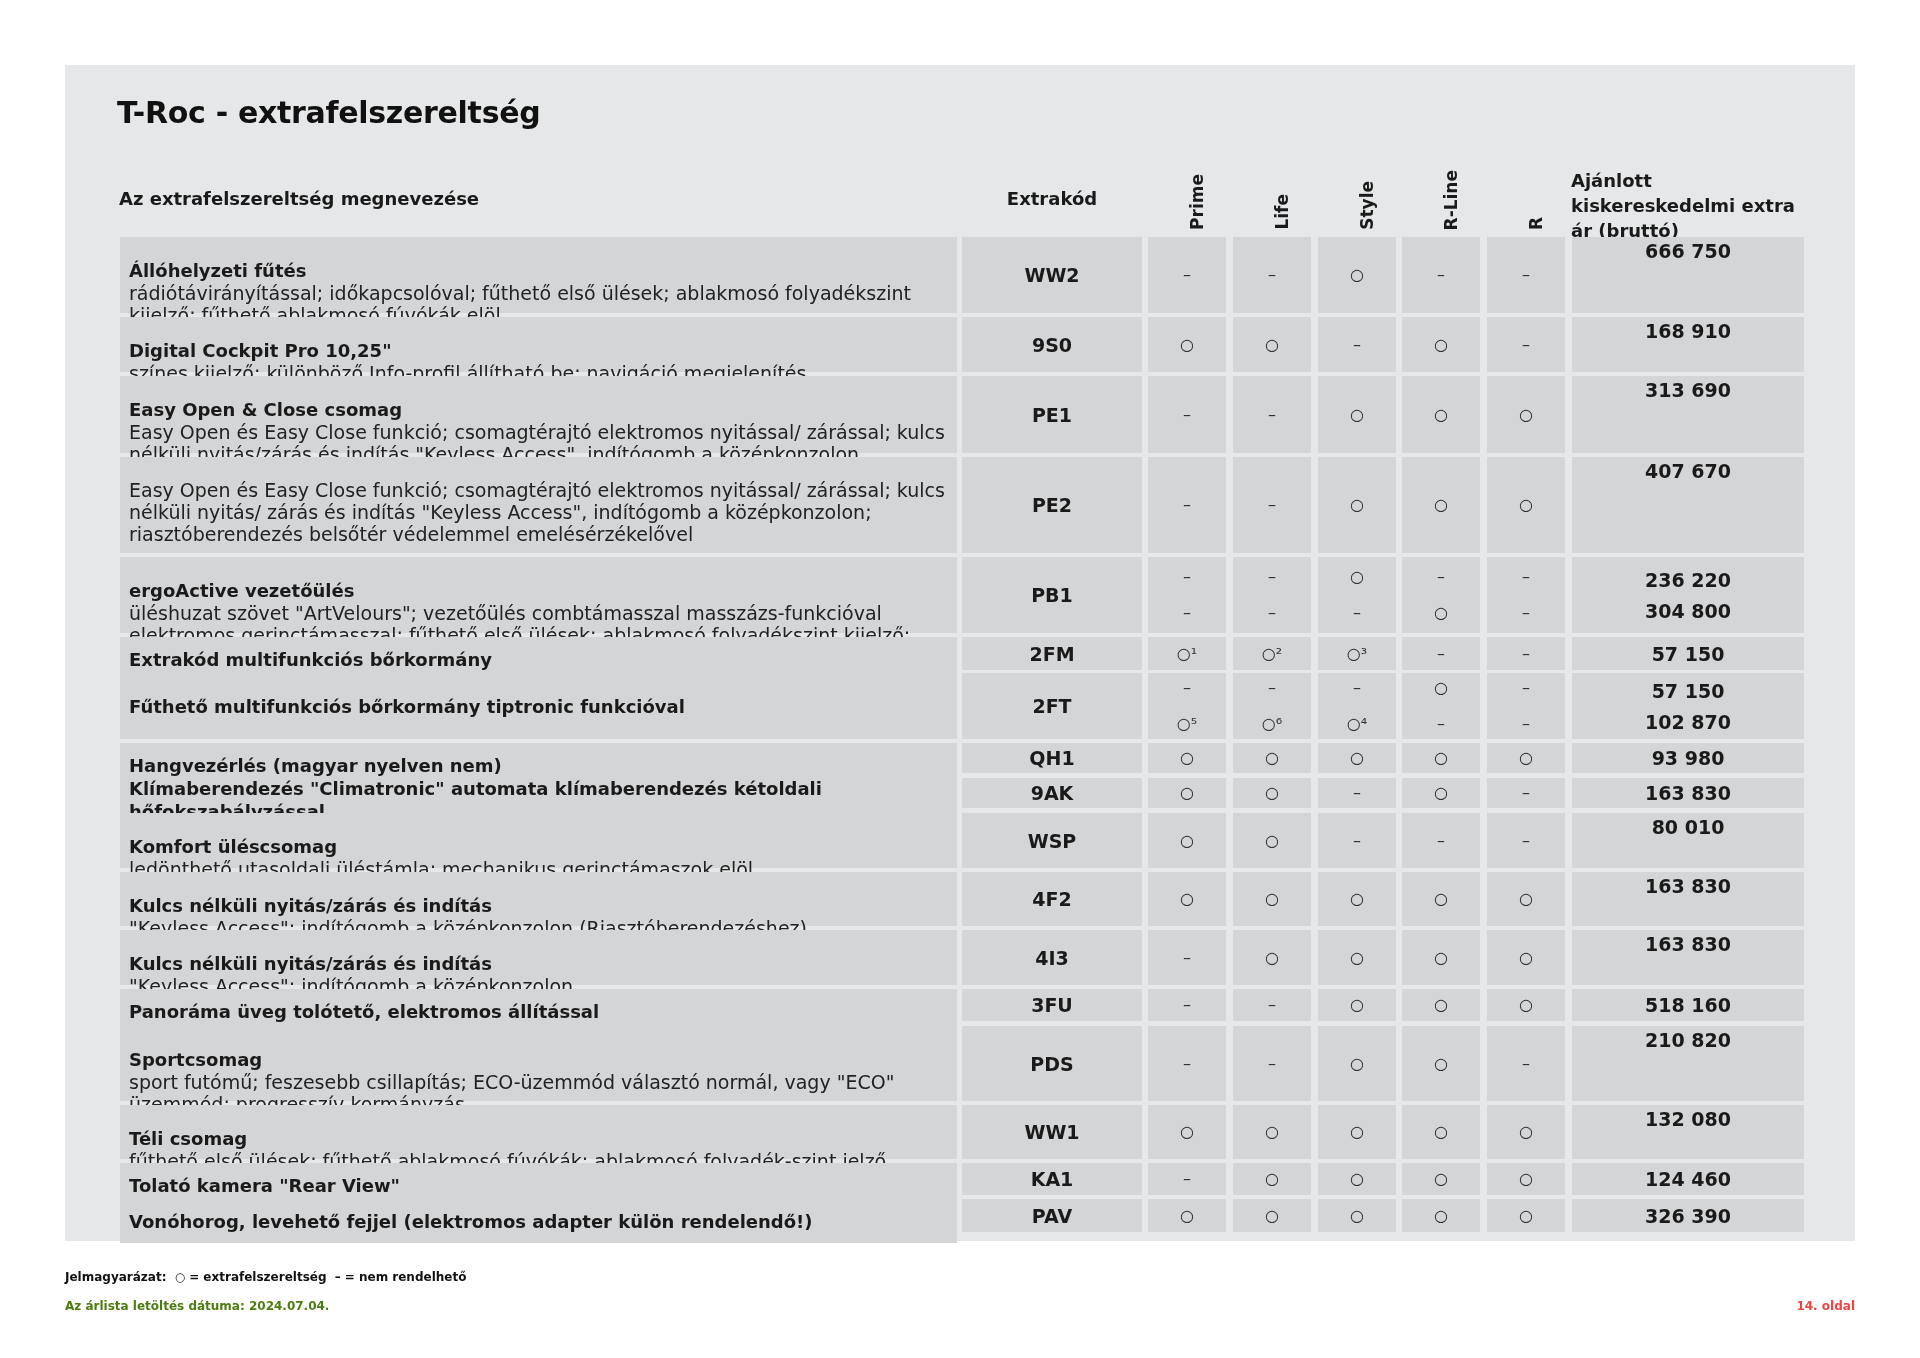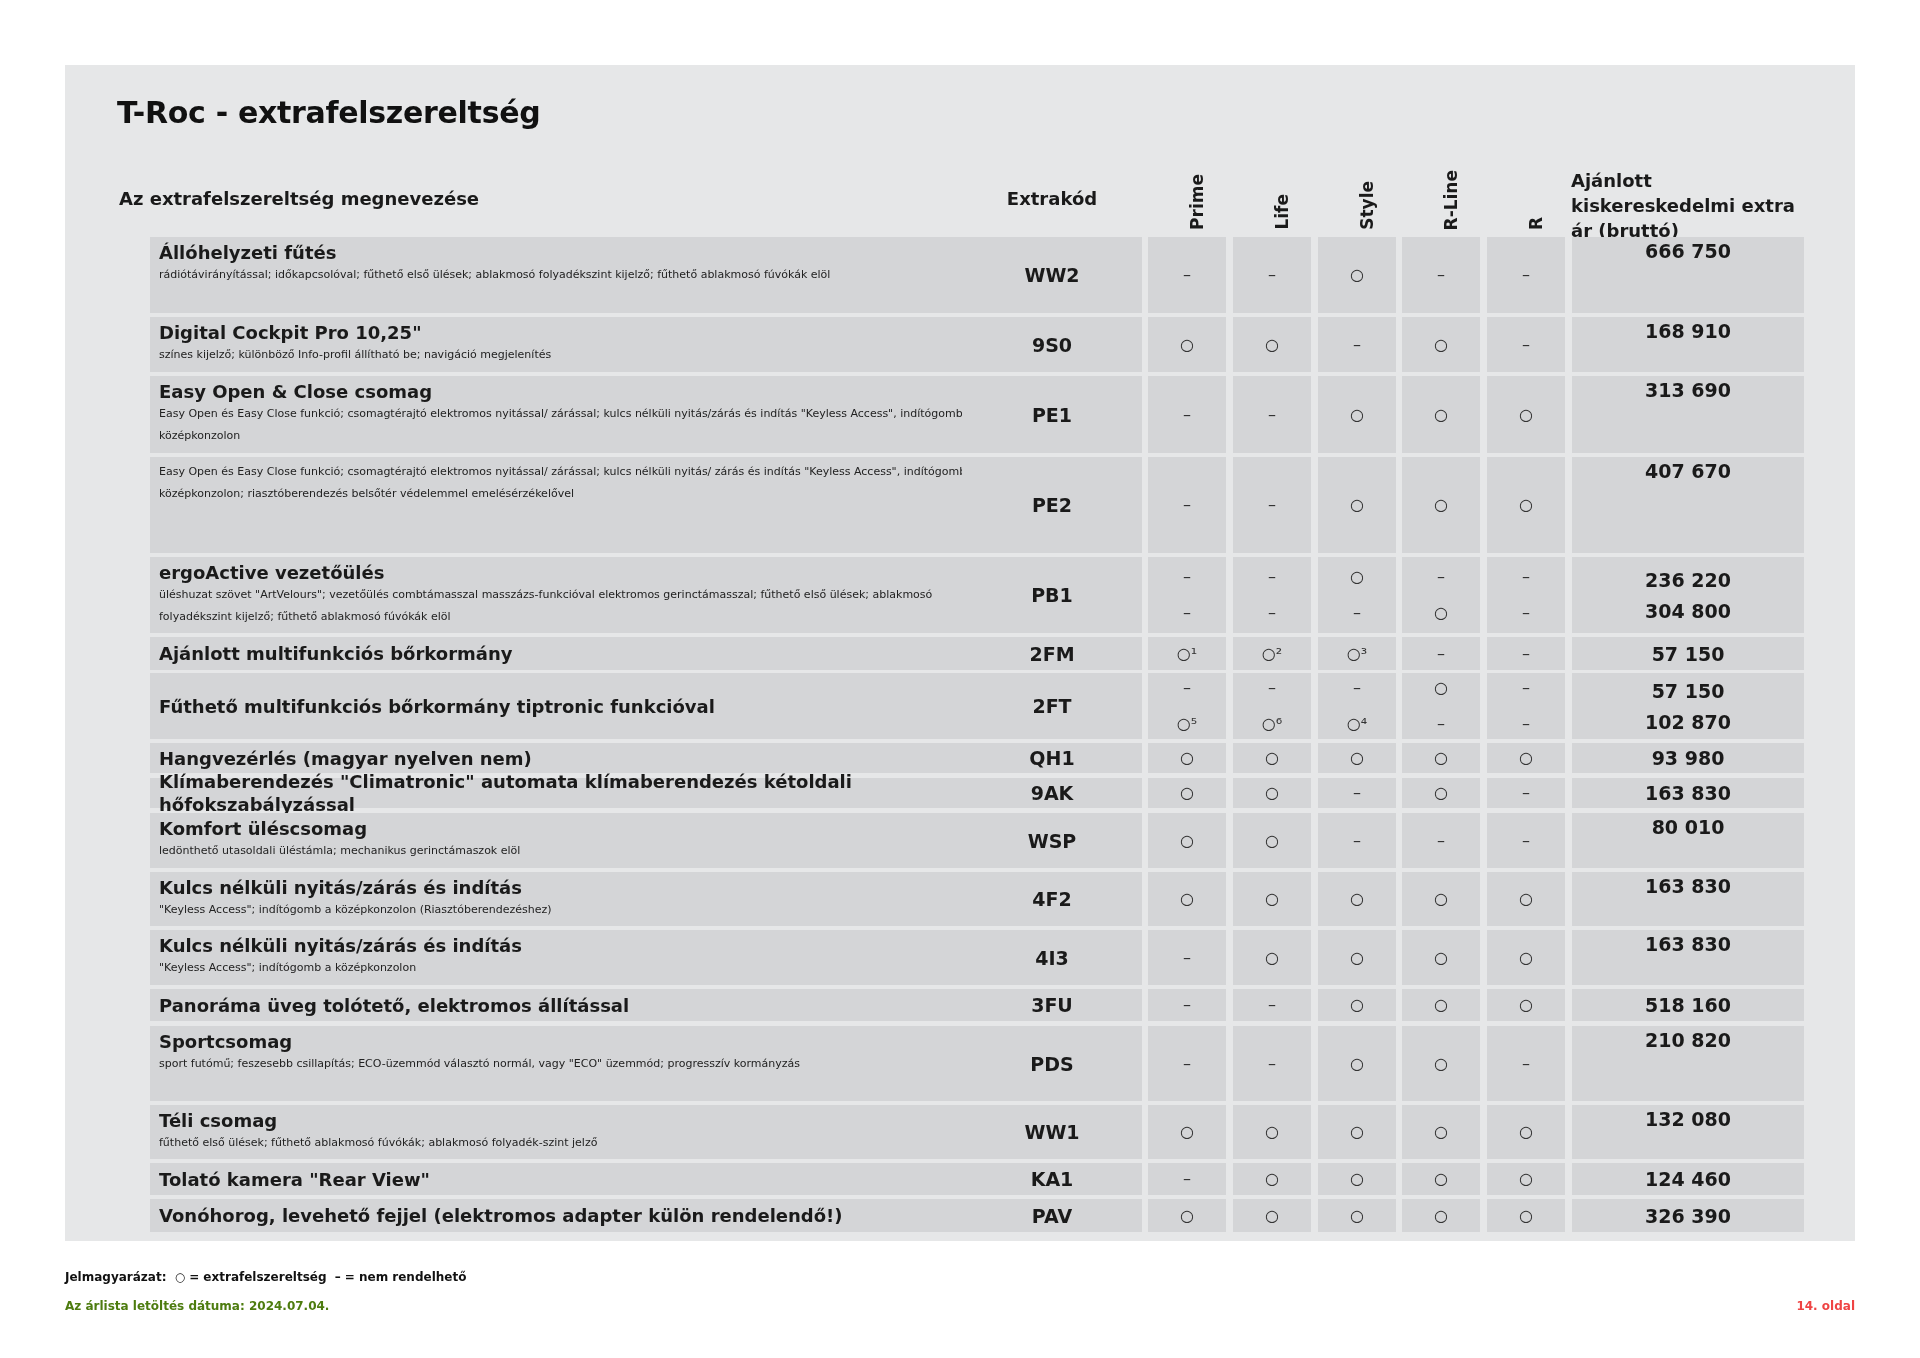--- a/index.html
+++ b/index.html
@@ -7,30 +7,30 @@
     .panel { position: absolute; left: 65px; top: 65px; width: 1790px; height: 1176px; background: #e6e7e8; }
     .title { position: absolute; left: 117px; top: 95px; font-size: 30px; font-weight: bold; letter-spacing: -0.3px; color: #111; }
     .hdr { position: absolute; font-size: 18px; font-weight: bold; color: #1a1a1a; }
     .hdr-name { left: 119px; top: 188px; }
     .hdr-code { left: 962px; width: 180px; top: 188px; text-align: center; }
     .hdr-vert { position: absolute; top: 160px; width: 77px; height: 70px; }
     .hdr-vert span { position: absolute; left: 50%; bottom: 0; transform: translateX(-50%); writing-mode: vertical-rl; transform-origin: center; rotate: 180deg; font-size: 17px; font-weight: bold; white-space: nowrap; translate: -50% 0; }
     .hdr-price { left: 1571px; top: 168px; width: 240px; line-height: 25px; }
     .row { position: absolute; left: 120px; }
     .cell { position: absolute; top: 0; height: 100%; background: #d4d5d7; box-sizing: border-box; }
-    .c-name { left: 0; width: 837px; padding: 4px 9px; margin-left: 30px; }
+    .c-name { left: 0; width: 837px; padding: 22px 9px; }
     .c-code { left: 842px; width: 180px; display: flex; align-items: center; justify-content: center; font-size: 19px; font-weight: bold; }
     .c-t { width: 78px; display: flex; flex-direction: column; align-items: center; justify-content: center; font-size: 16px; color: #333; }
     .c-t0 { left: 1028px; } .c-t1 { left: 1113px; } .c-t2 { left: 1198px; } .c-t3 { left: 1282px; } .c-t4 { left: 1367px; }
     .c-price { left: 1452px; width: 232px; display: flex; flex-direction: column; align-items: center; padding-top: 3px; font-size: 19px; font-weight: bold; }
     .c-price.center { justify-content: center; padding-top: 0; }
     .c-price.multi { justify-content: center; padding-top: 0; gap: 9px; }
     .c-t.multi { gap: 18px; }
     .name-title { font-size: 18px; font-weight: bold; line-height: 23px; }
-    .name-desc { font-size: 11px; line-height: 22px; color: #222; }
+    .name-desc { font-size: 19px; line-height: 22px; color: #222; }
     .name-only { display: flex; align-items: center; }
     .mark { display: inline-block; line-height: 18px; }
     .legend { position: absolute; left: 65px; top: 1270px; font-size: 12px; font-weight: bold; color: #111; }
     .legend .sym { margin: 0 4px; }
     .date { position: absolute; left: 65px; top: 1299px; font-size: 12px; font-weight: bold; color: #4d7c0f; }
     .page { position: absolute; right: 65px; top: 1299px; font-size: 12px; font-weight: bold; color: #ef4444; }
   </style>
 </head>
 <body>
 
@@ -182,21 +182,21 @@
         <span class="mark">–</span>
         <span class="mark">–</span>
       </div>
       <div class="cell c-price multi">
         <span>236 220</span>
         <span>304 800</span>
       </div>
     </div>
     <div class="row" style="top: 637px; height: 33px;">
       <div class="cell c-name name-only">
-        <div class="name-title">Ajánlott multifunkciós bőrkormány</div>
+        <div class="name-title">Extrakód multifunkciós bőrkormány</div>
       </div>
       <div class="cell c-code">2FM</div>
       <div class="cell c-t c-t0">
         <span class="mark">○¹</span>
       </div>
       <div class="cell c-t c-t1">
         <span class="mark">○²</span>
       </div>
       <div class="cell c-t c-t2">
         <span class="mark">○³</span>

